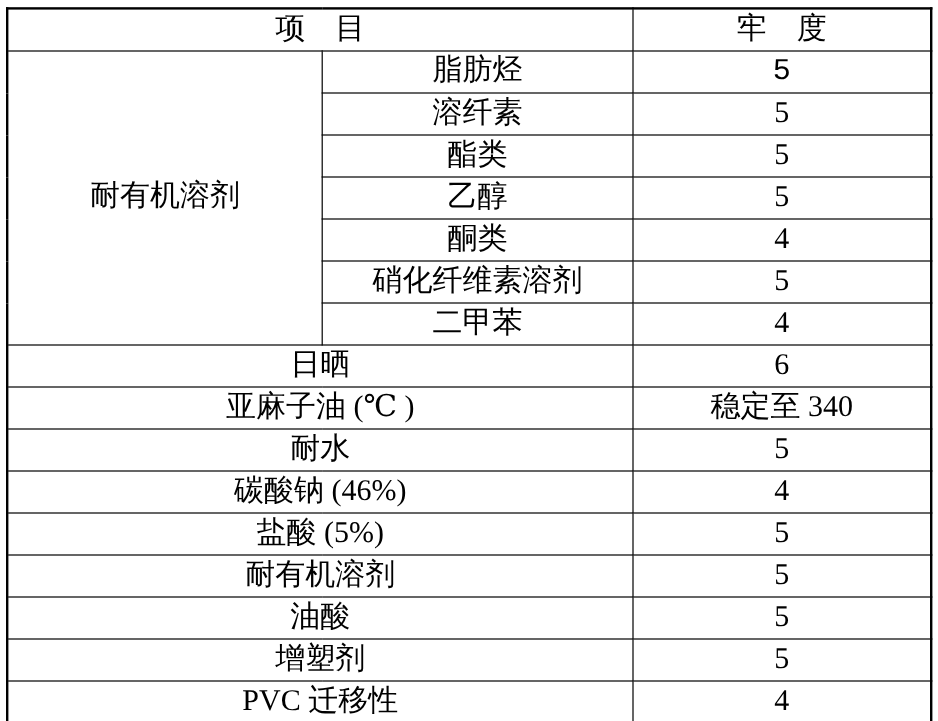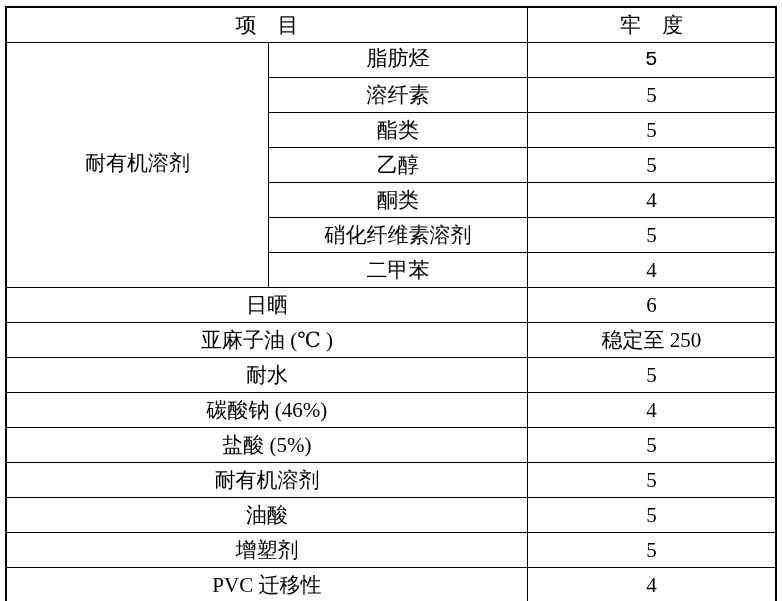--- a/index.html
+++ b/index.html
@@ -23,21 +23,21 @@
   table.fastness-table {
     border-collapse: collapse;
     width: 772px;
     margin: 6px 5px 0 5px;
     table-layout: fixed;
   }
   table.fastness-table td {
     border: 1px solid #000000;
     text-align: center;
     vertical-align: middle;
-    font-size: 21px;
+    font-size: 25px;
     line-height: 1.05;
     padding: 2px 2px;
     height: 30px;
     white-space: nowrap;
     letter-spacing: 0px;
   }
   
   table.fastness-table {
     border: 2px solid #000000;
   }
@@ -110,21 +110,21 @@
         <td>二甲苯</td>
         <td class="val">4</td>
       </tr>
 
       <tr>
         <td class="wide-label" colspan="2">日晒</td>
         <td class="val">6</td>
       </tr>
       <tr>
         <td class="wide-label" colspan="2">亚麻子油 (℃ )</td>
-        <td class="val">稳定至 250</td>
+        <td class="val">稳定至 340</td>
       </tr>
       <tr>
         <td class="wide-label" colspan="2">耐水</td>
         <td class="val">5</td>
       </tr>
       <tr>
         <td class="wide-label" colspan="2">碳酸钠 (46%)</td>
         <td class="val">4</td>
       </tr>
       <tr>

